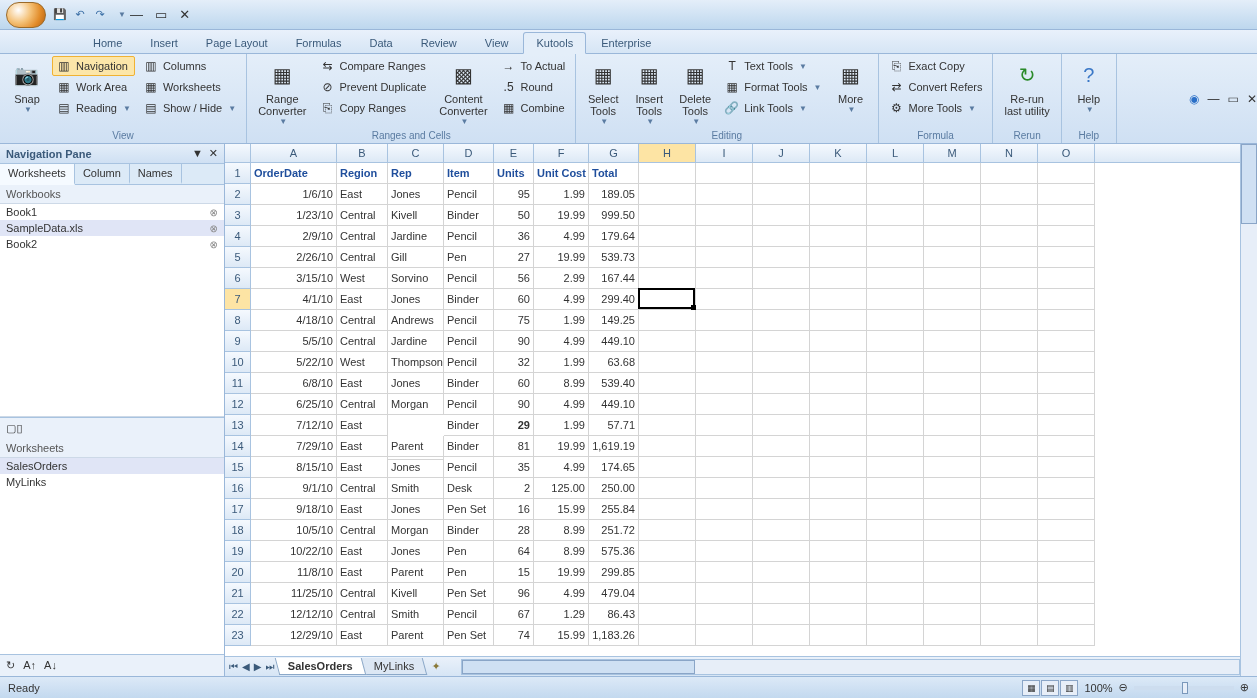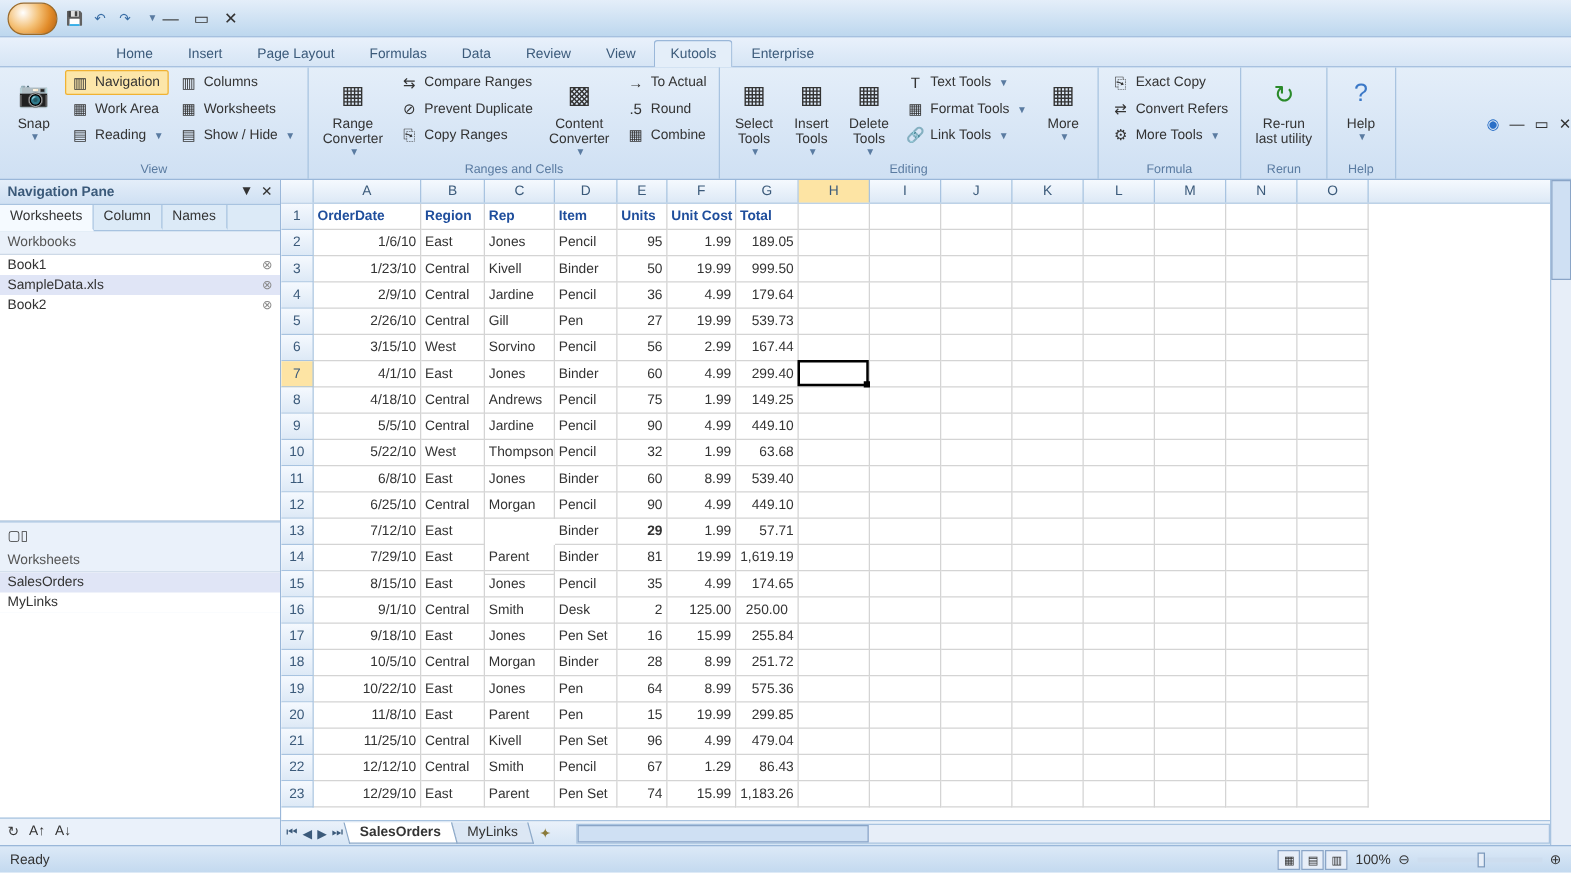--- a/index.html
+++ b/index.html
@@ -622,21 +622,21 @@
           <div class="cell" style="width: 57px;"></div>
         </div>
         <div class="row">
           <div class="rh">16</div>
           <div class="cell num" style="width: 86px;">9/1/10</div>
           <div class="cell" style="width: 51px;">Central</div>
           <div class="cell" style="width: 56px;">Smith</div>
           <div class="cell" style="width: 50px;">Desk</div>
           <div class="cell num" style="width: 40px;">2</div>
           <div class="cell num" style="width: 55px;">125.00</div>
-          <div class="cell num" style="width: 50px; text-align: center;">250.00</div>
+          <div class="cell num" style="width: 50px;">250.00</div>
           <div class="cell" style="width: 57px;"></div>
           <div class="cell" style="width: 57px;"></div>
           <div class="cell" style="width: 57px;"></div>
           <div class="cell" style="width: 57px;"></div>
           <div class="cell" style="width: 57px;"></div>
           <div class="cell" style="width: 57px;"></div>
           <div class="cell" style="width: 57px;"></div>
           <div class="cell" style="width: 57px;"></div>
         </div>
         <div class="row">

